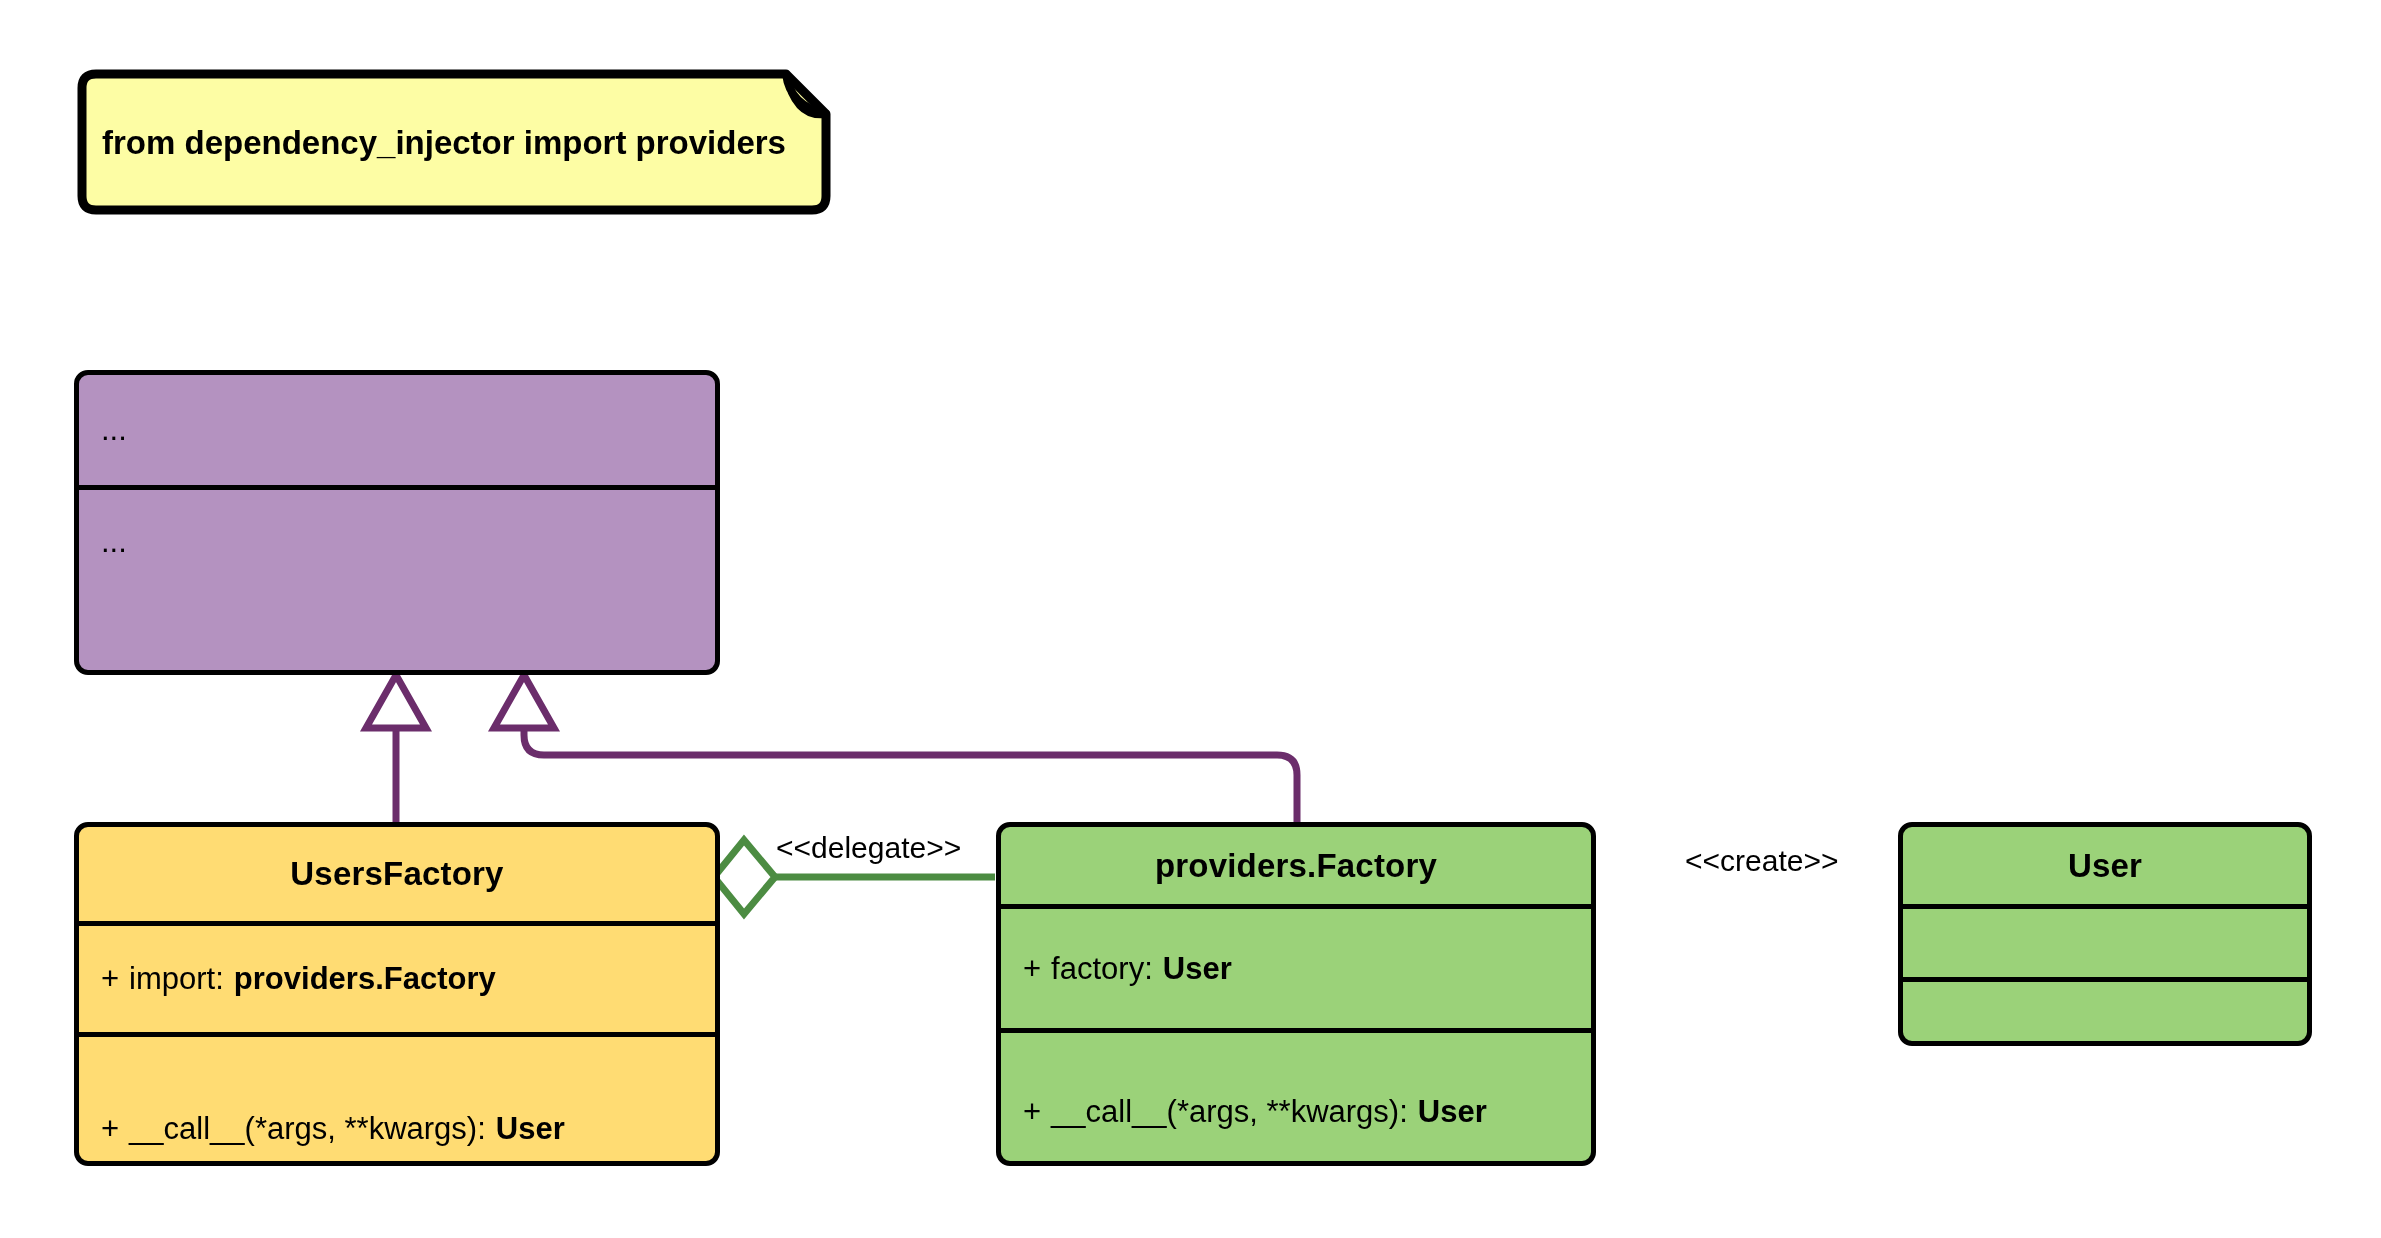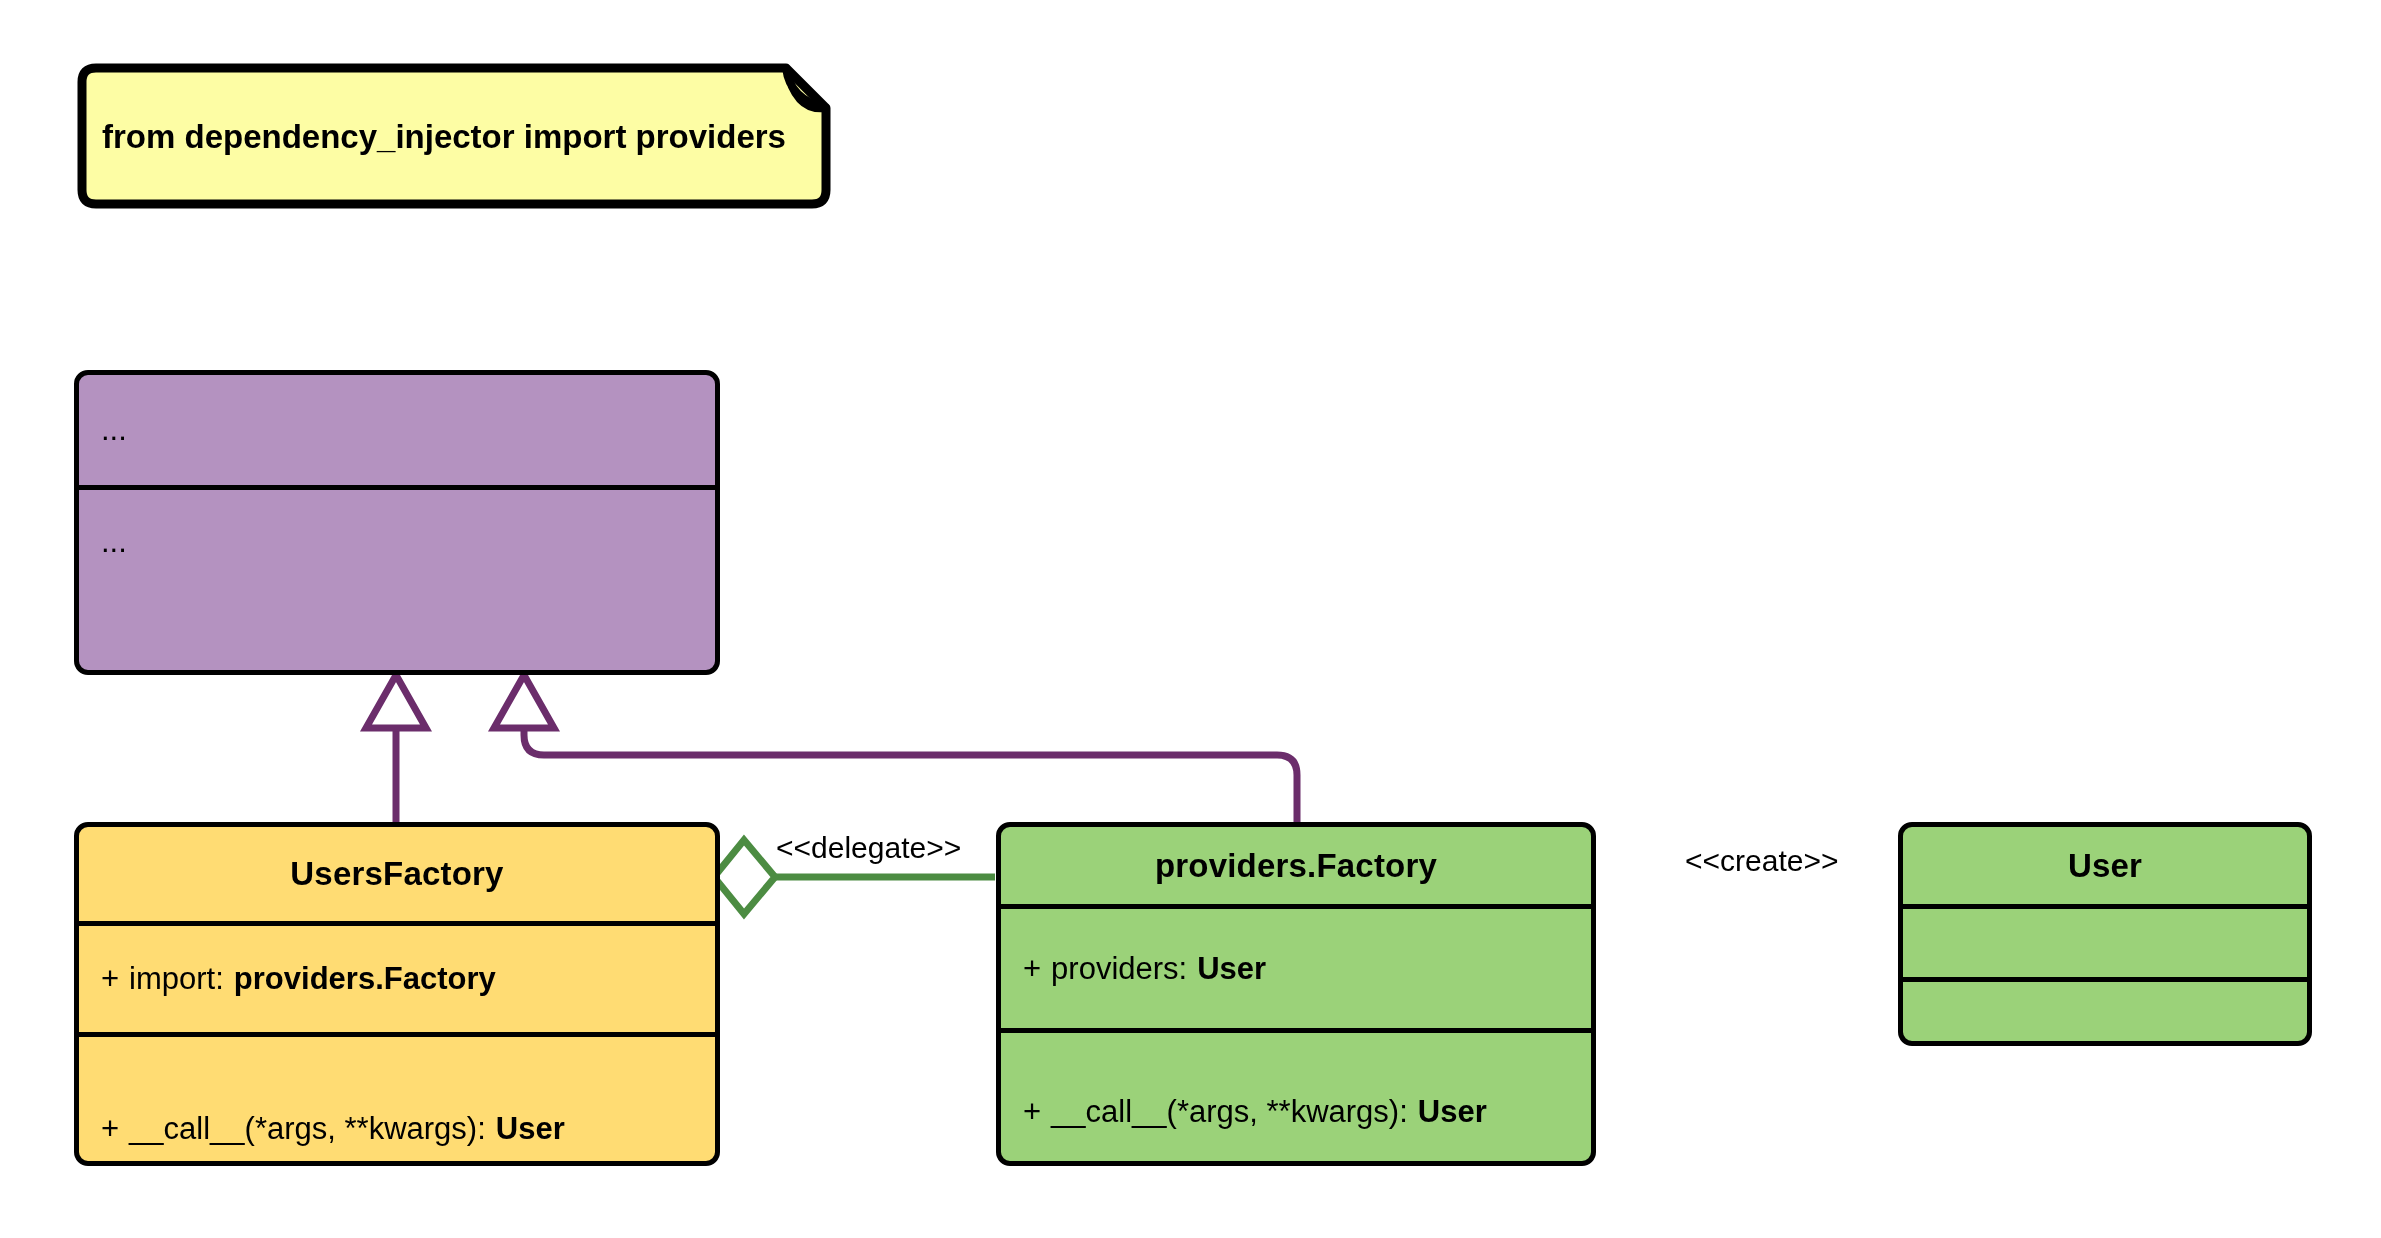--- a/index.html
+++ b/index.html
@@ -65,21 +65,21 @@
   .uml-ellipsis {
     font-size: 31px;
     color: #000000;
   }
 
   
   #note-providers-import {
     position: absolute;
     z-index: 2;
     left: 74px;
-    top: 62px;
+    top: 68px;
     width: 760px;
     height: 150px;
   }
   #note-providers-import .note-text {
     position: absolute;
     left: 28px;
     top: 0;
     height: 150px;
     display: flex;
     align-items: center;
@@ -164,21 +164,21 @@
       <span style="width:10px"></span>
       <span class="strong">User</span>
     </div>
   </div>
 
   <div class="uml-node" style="left:996px; top:822px; width:600px; height:344px; background:#9BD279;">
     <div class="uml-compartment uml-title" style="height:77px;">providers.Factory</div>
     <div class="uml-compartment uml-row" style="height:124px;">
       <span>+</span>
       <span style="width:10px"></span>
-      <span>providers:</span>
+      <span>factory:</span>
       <span style="width:10px"></span>
       <span class="strong">User</span>
     </div>
     <div class="uml-compartment uml-row" style="height:128px; align-items:flex-end; padding-bottom:26px;">
       <span>+</span>
       <span style="width:10px"></span>
       <span>__call__(*args, **kwargs):</span>
       <span style="width:10px"></span>
       <span class="strong">User</span>
     </div>

